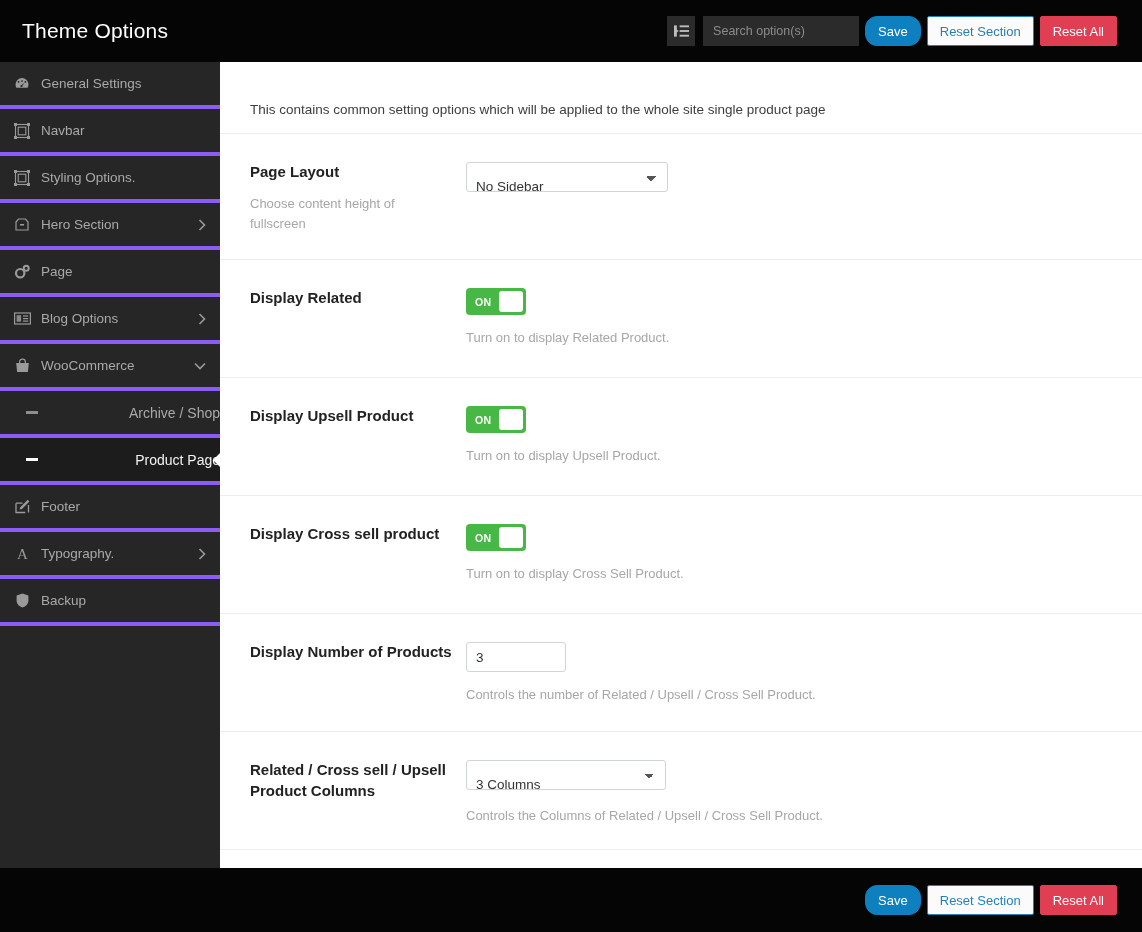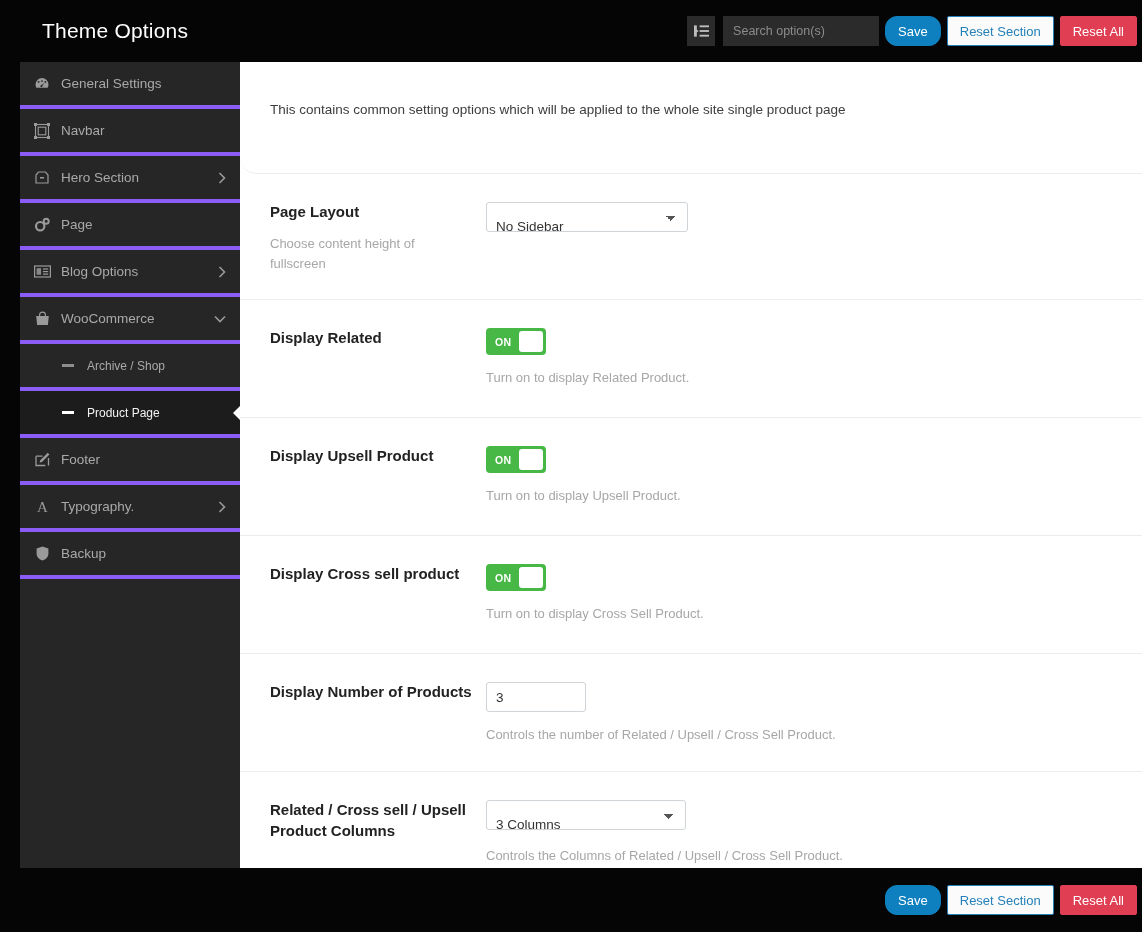--- a/index.html
+++ b/index.html
@@ -8,21 +8,20 @@
     height: 932px;
     background: #050505;
     font-family: "Liberation Sans", sans-serif;
     overflow: hidden;
   }
   .app {
     position: relative;
     width: 1022px;
     height: 932px;
     background: #ffffff;
-    margin-left: 20px;
   }
 
   
   .header {
     position: absolute;
     top: 0; left: 0;
     width: 1142px;
     height: 62px;
     background: #050505;
     display: flex;
@@ -112,23 +111,24 @@
   }
   .nav-item .label { flex: 1; }
   .nav-item .caret {
     margin-right: 14px;
     color: #9a9a9a;
     font-size: 11px;
     display: flex;
     align-items: center;
   }
   .nav-item.sub {
-    padding-left: 36px;
-    font-size: 12px;
+    padding-left: 20px;
+    font-size: 14px;
     background: #262626;
+    text-align: right;
   }
   .nav-item.sub .ico { color: #8d8d8d; }
   .nav-item.active {
     background: #1c1c1c;
     color: #f2f2f2;
   }
   .nav-item.active .ico { color: #ffffff; }
   .nav-item.active .pointer {
     position: absolute;
     right: 0; top: 50%;
@@ -148,25 +148,24 @@
   
   .content {
     position: absolute;
     top: 62px; left: 220px;
     width: 922px;
     height: 806px;
     background: #ffffff;
     overflow: hidden;
   }
   .intro {
-    padding: 40px 30px 56px 30px;
+    padding: 40px 30px 16px 30px;
     font-size: 13.5px;
     color: #3d3d3d;
     border-bottom: 1px solid #ededed;
-    border-radius: 17px;
   }
   .field-row {
     display: flex;
     padding: 28px 30px 26px 30px;
     border-bottom: 1px solid #ededed;
     min-height: 118px;
   }
   .field-label {
     width: 216px;
     flex: 0 0 216px;
@@ -315,20 +314,33 @@
             <rect x="4.2" y="4.2" width="7.6" height="7.6" fill="none" stroke="currentColor" stroke-width="1.1"></rect>
             <rect x="0" y="0" width="3" height="3" fill="currentColor"></rect>
             <rect x="13" y="0" width="3" height="3" fill="currentColor"></rect>
             <rect x="0" y="13" width="3" height="3" fill="currentColor"></rect>
             <rect x="13" y="13" width="3" height="3" fill="currentColor"></rect>
           </svg>
       </span>
       <span class="label">Navbar</span>
     </div>
 
+    <div class="nav-item">
+      <span class="ico">
+        <svg width="16" height="16" viewBox="0 0 16 16">
+            <rect x="1.5" y="1.5" width="13" height="13" fill="none" stroke="currentColor" stroke-width="1.1"></rect>
+            <rect x="4.2" y="4.2" width="7.6" height="7.6" fill="none" stroke="currentColor" stroke-width="1.1"></rect>
+            <rect x="0" y="0" width="3" height="3" fill="currentColor"></rect>
+            <rect x="13" y="0" width="3" height="3" fill="currentColor"></rect>
+            <rect x="0" y="13" width="3" height="3" fill="currentColor"></rect>
+            <rect x="13" y="13" width="3" height="3" fill="currentColor"></rect>
+          </svg>
+      </span>
+      <span class="label">Styling Options.</span>
+    </div>
 
     <div class="nav-item">
       <span class="ico">
         <svg width="16" height="14" viewBox="0 0 16 14">
             <path d="M2 4 L4.5 1 H11.5 L14 4 V12 H2 Z" fill="none" stroke="currentColor" stroke-width="1.2"></path>
             <rect x="6" y="6" width="4" height="1.5" fill="currentColor"></rect>
           </svg>
       </span>
       <span class="label">Hero Section</span>
       <span class="caret">

